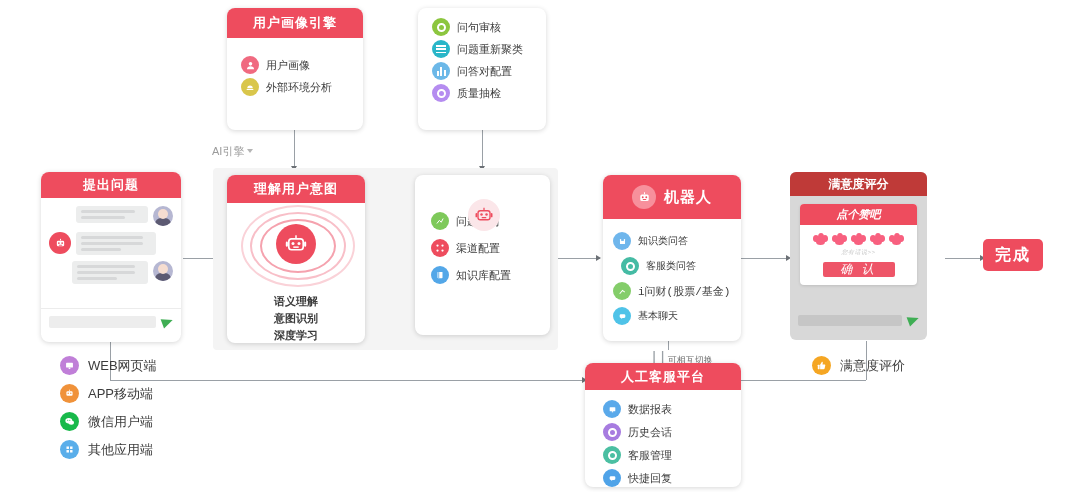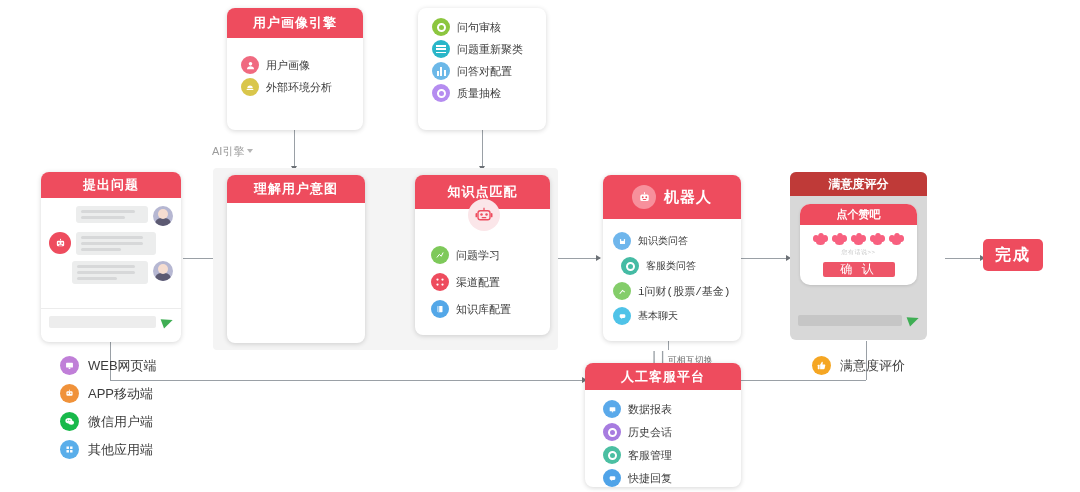--- a/index.html
+++ b/index.html
@@ -86,21 +86,21 @@
   .radar .core{
     position:absolute;left:34px;top:9px;width:40px;height:40px;border-radius:50%;
     background:#ee4c5e;display:flex;align-items:center;justify-content:center;
   }
   .arc{position:absolute;border:2px solid #f3909c;border-radius:50%;}
   .kw{font-size:11px;color:#3c3c3c;font-weight:bold;text-align:center;line-height:17px;}
 
   
   .sat-shell{background:#d8d8d8;border-radius:6px;overflow:hidden;}
   .sat-head{background:#bf3a38;color:#fff;font-weight:bold;text-align:center;}
-  .sat-inner{background:#fff;border-radius:10px;overflow:hidden;box-shadow:0 1px 3px rgba(0,0,0,.12);}
+  .sat-inner{background:#fff;border-radius:4px;overflow:hidden;box-shadow:0 1px 3px rgba(0,0,0,.12);font-style:italic;}
   .sat-inner-head{background:#ee4c5e;color:#fff;font-weight:bold;text-align:center;}
   .flowers{display:flex;justify-content:center;gap:4px;padding:8px 0 2px;}
   .flower{width:15px;height:13px;position:relative;}
   .flower i{position:absolute;background:#f8607f;border-radius:50% 50% 45% 45%;}
   .sat-sub{font-size:6px;color:#c9c9c9;text-align:center;letter-spacing:.5px;}
   .confirm{
     margin:5px auto 8px;width:72px;height:15px;background:#ee5568;color:#fff;
     border-radius:2px;font-size:12px;display:flex;align-items:center;justify-content:center;
     letter-spacing:3px;
   }
@@ -272,24 +272,44 @@
       </div>
     </div>
     <div class="inputbar">
       <div class="fld"></div>
       <div class="send"></div>
     </div>
   </div>
 
   <div class="card abs" style="left:227px;top:175px;width:138px;height:168px;">
     <div class="card-head" style="height:28px;font-size:13px;">理解用户意图</div>
+    <div style="padding-top:12px;">
+      <div class="radar">
+        <div class="arc" style="left:18px;top:4px;width:72px;height:50px;border-color:#f5a2ae;"></div>
+        <div class="arc" style="left:8px;top:-3px;width:92px;height:64px;border-color:#f8bfc8;"></div>
+        <div class="arc" style="left:-1px;top:-10px;width:110px;height:78px;border-color:#fad2d8;"></div>
+        <div class="core">
+          <svg width="24" height="24" viewBox="0 0 16 16">
+              <rect x="3.2" y="4.6" width="9.6" height="7.2" rx="1.8" fill="none" stroke="#fff" stroke-width="1.1"></rect>
+              <circle cx="6" cy="7.6" r="1" fill="#fff"></circle>
+              <circle cx="10" cy="7.6" r="1" fill="#fff"></circle>
+              <rect x="6.2" y="9.6" width="3.6" height="1" fill="#fff"></rect>
+              <rect x="7.5" y="2.2" width="1" height="2.2" fill="#fff"></rect>
+              <rect x="1.2" y="6.4" width="1.4" height="3.4" rx="0.7" fill="#fff"></rect>
+              <rect x="13.4" y="6.4" width="1.4" height="3.4" rx="0.7" fill="#fff"></rect>
+            </svg>
+        </div>
+      </div>
+      <div class="kw">语义理解</div>
+      <div class="kw">意图识别</div>
+      <div class="kw">深度学习</div>
+    </div>
   </div>
 
   <div class="card abs" style="left:415px;top:175px;width:135px;height:160px;">
-    <div class="card-head" style="height:34px;font-size:13px;">知识点匹配</div>
     <div class="abs" style="left:53px;top:24px;width:32px;height:32px;border-radius:50%;background:#fbe6e9;display:flex;align-items:center;justify-content:center;">
       <svg width="20" height="20" viewBox="0 0 16 16">
           <rect x="3.2" y="4.6" width="9.6" height="7.2" rx="1.8" fill="none" stroke="#ee4c5e" stroke-width="1.1"></rect>
           <circle cx="6" cy="7.6" r="1" fill="#ee4c5e"></circle>
           <circle cx="10" cy="7.6" r="1" fill="#ee4c5e"></circle>
           <rect x="6.2" y="9.6" width="3.6" height="1" fill="#ee4c5e"></rect>
           <rect x="7.5" y="2.2" width="1" height="2.2" fill="#ee4c5e"></rect>
           <rect x="1.2" y="6.4" width="1.4" height="3.4" rx="0.7" fill="#ee4c5e"></rect>
           <rect x="13.4" y="6.4" width="1.4" height="3.4" rx="0.7" fill="#ee4c5e"></rect>
         </svg>

